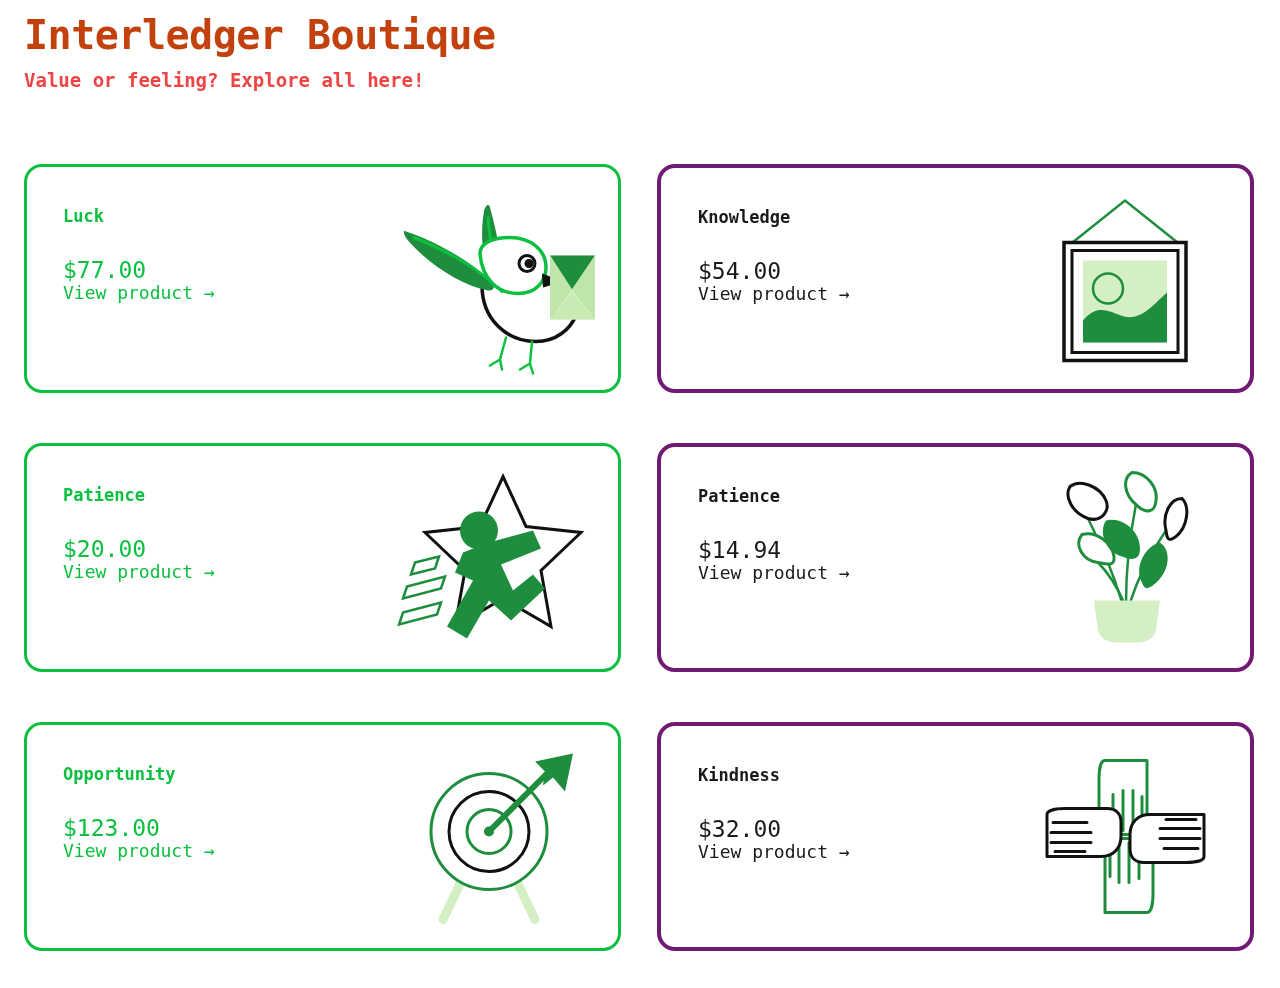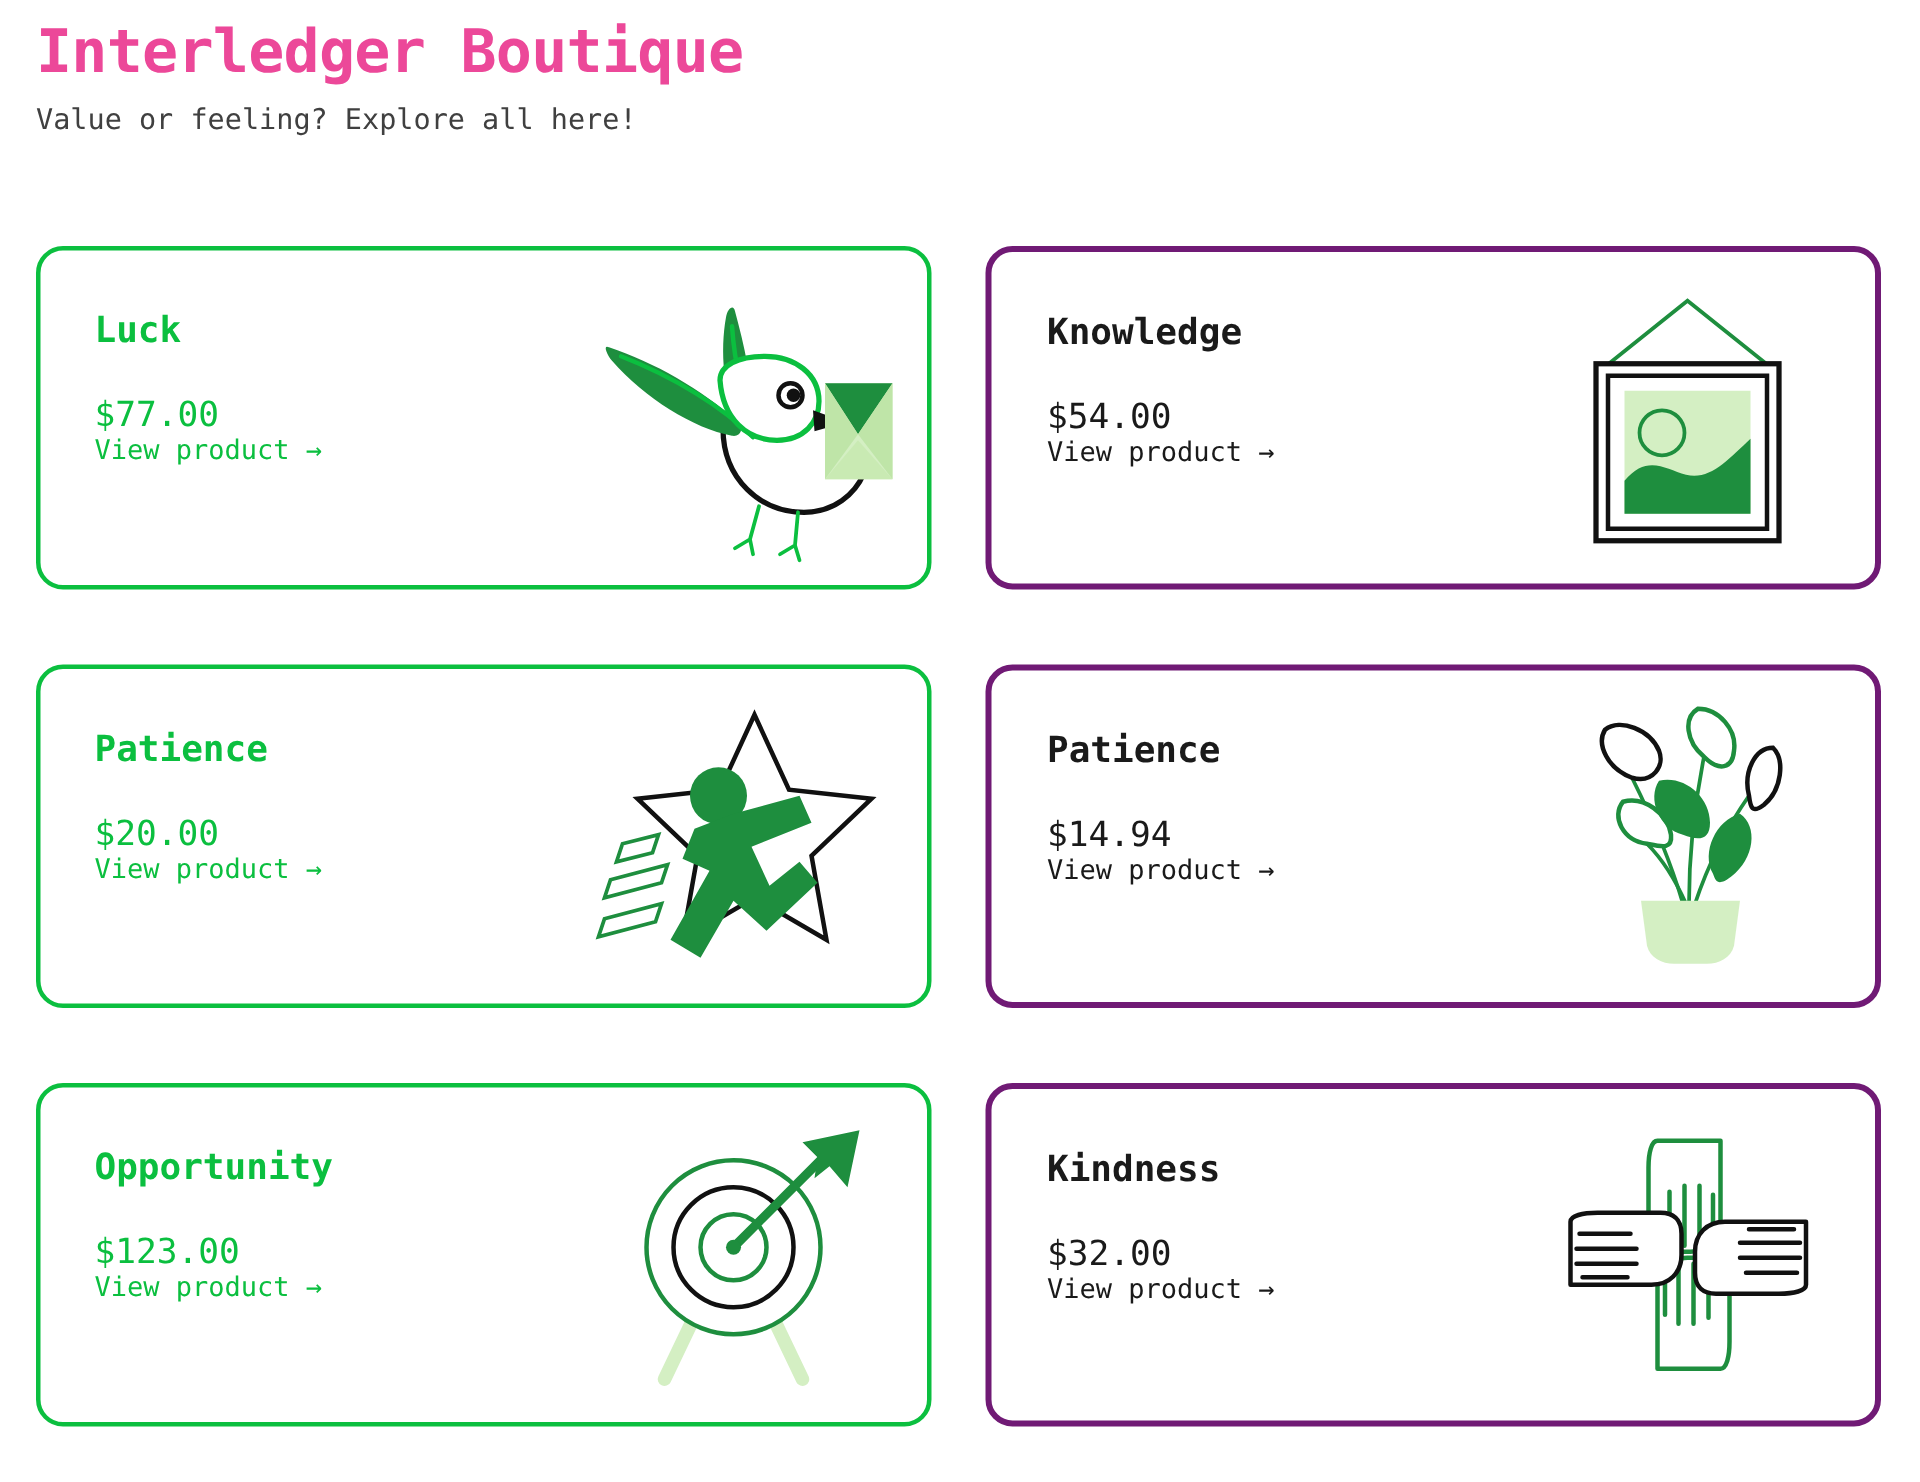--- a/index.html
+++ b/index.html
@@ -6,25 +6,25 @@
   html, body {
     width: 1280px; height: 988px;
     background: #ffffff;
     font-family: "DejaVu Sans Mono", "Liberation Mono", monospace;
     overflow: hidden;
   }
   .page { position: relative; width: 1280px; height: 988px; padding: 0; }
 
   .header { position: absolute; left: 24px; top: 10px; }
   .title {
-    font-size: 40px; font-weight: 700; color: #ec4899;
+    font-size: 40px; font-weight: 700; color: #c2410c;
     letter-spacing: -0.5px; line-height: 1.25; white-space: nowrap;
   }
   .subtitle {
-    font-size: 19px; font-weight: 400; color: #404040;
+    font-size: 19px; font-weight: 700; color: #ef4444;
     margin-top: 8px; line-height: 1.3; white-space: nowrap;
   }
 
   .grid {
     position: absolute; left: 24px; top: 164px;
     width: 1232px; height: 792px;
     display: grid;
     grid-template-columns: 597px 597px;
     grid-template-rows: 229px 229px 229px;
     column-gap: 36px; row-gap: 50px;
@@ -39,21 +39,21 @@
   .card.green { border: 3px solid #0BBF3F; }
   .card.dark  { border: 4px solid #701a75; }
 
   .card-body {
     position: absolute; left: 36px; top: 40px;
     display: flex; flex-direction: column;
   }
   .card.dark .card-body { left: 37px; }
 
   .prod-name {
-    font-size: 24px; font-weight: 700; line-height: 1.1;
+    font-size: 17px; font-weight: 700; line-height: 1.1;
     white-space: nowrap;
   }
   .prod-price {
     font-size: 23px; font-weight: 400; line-height: 1.1;
     margin-top: 32px; white-space: nowrap;
   }
   .prod-link {
     font-size: 18px; font-weight: 400; line-height: 1.1;
     white-space: nowrap; cursor: pointer;
     text-decoration: none; display: inline-block;

